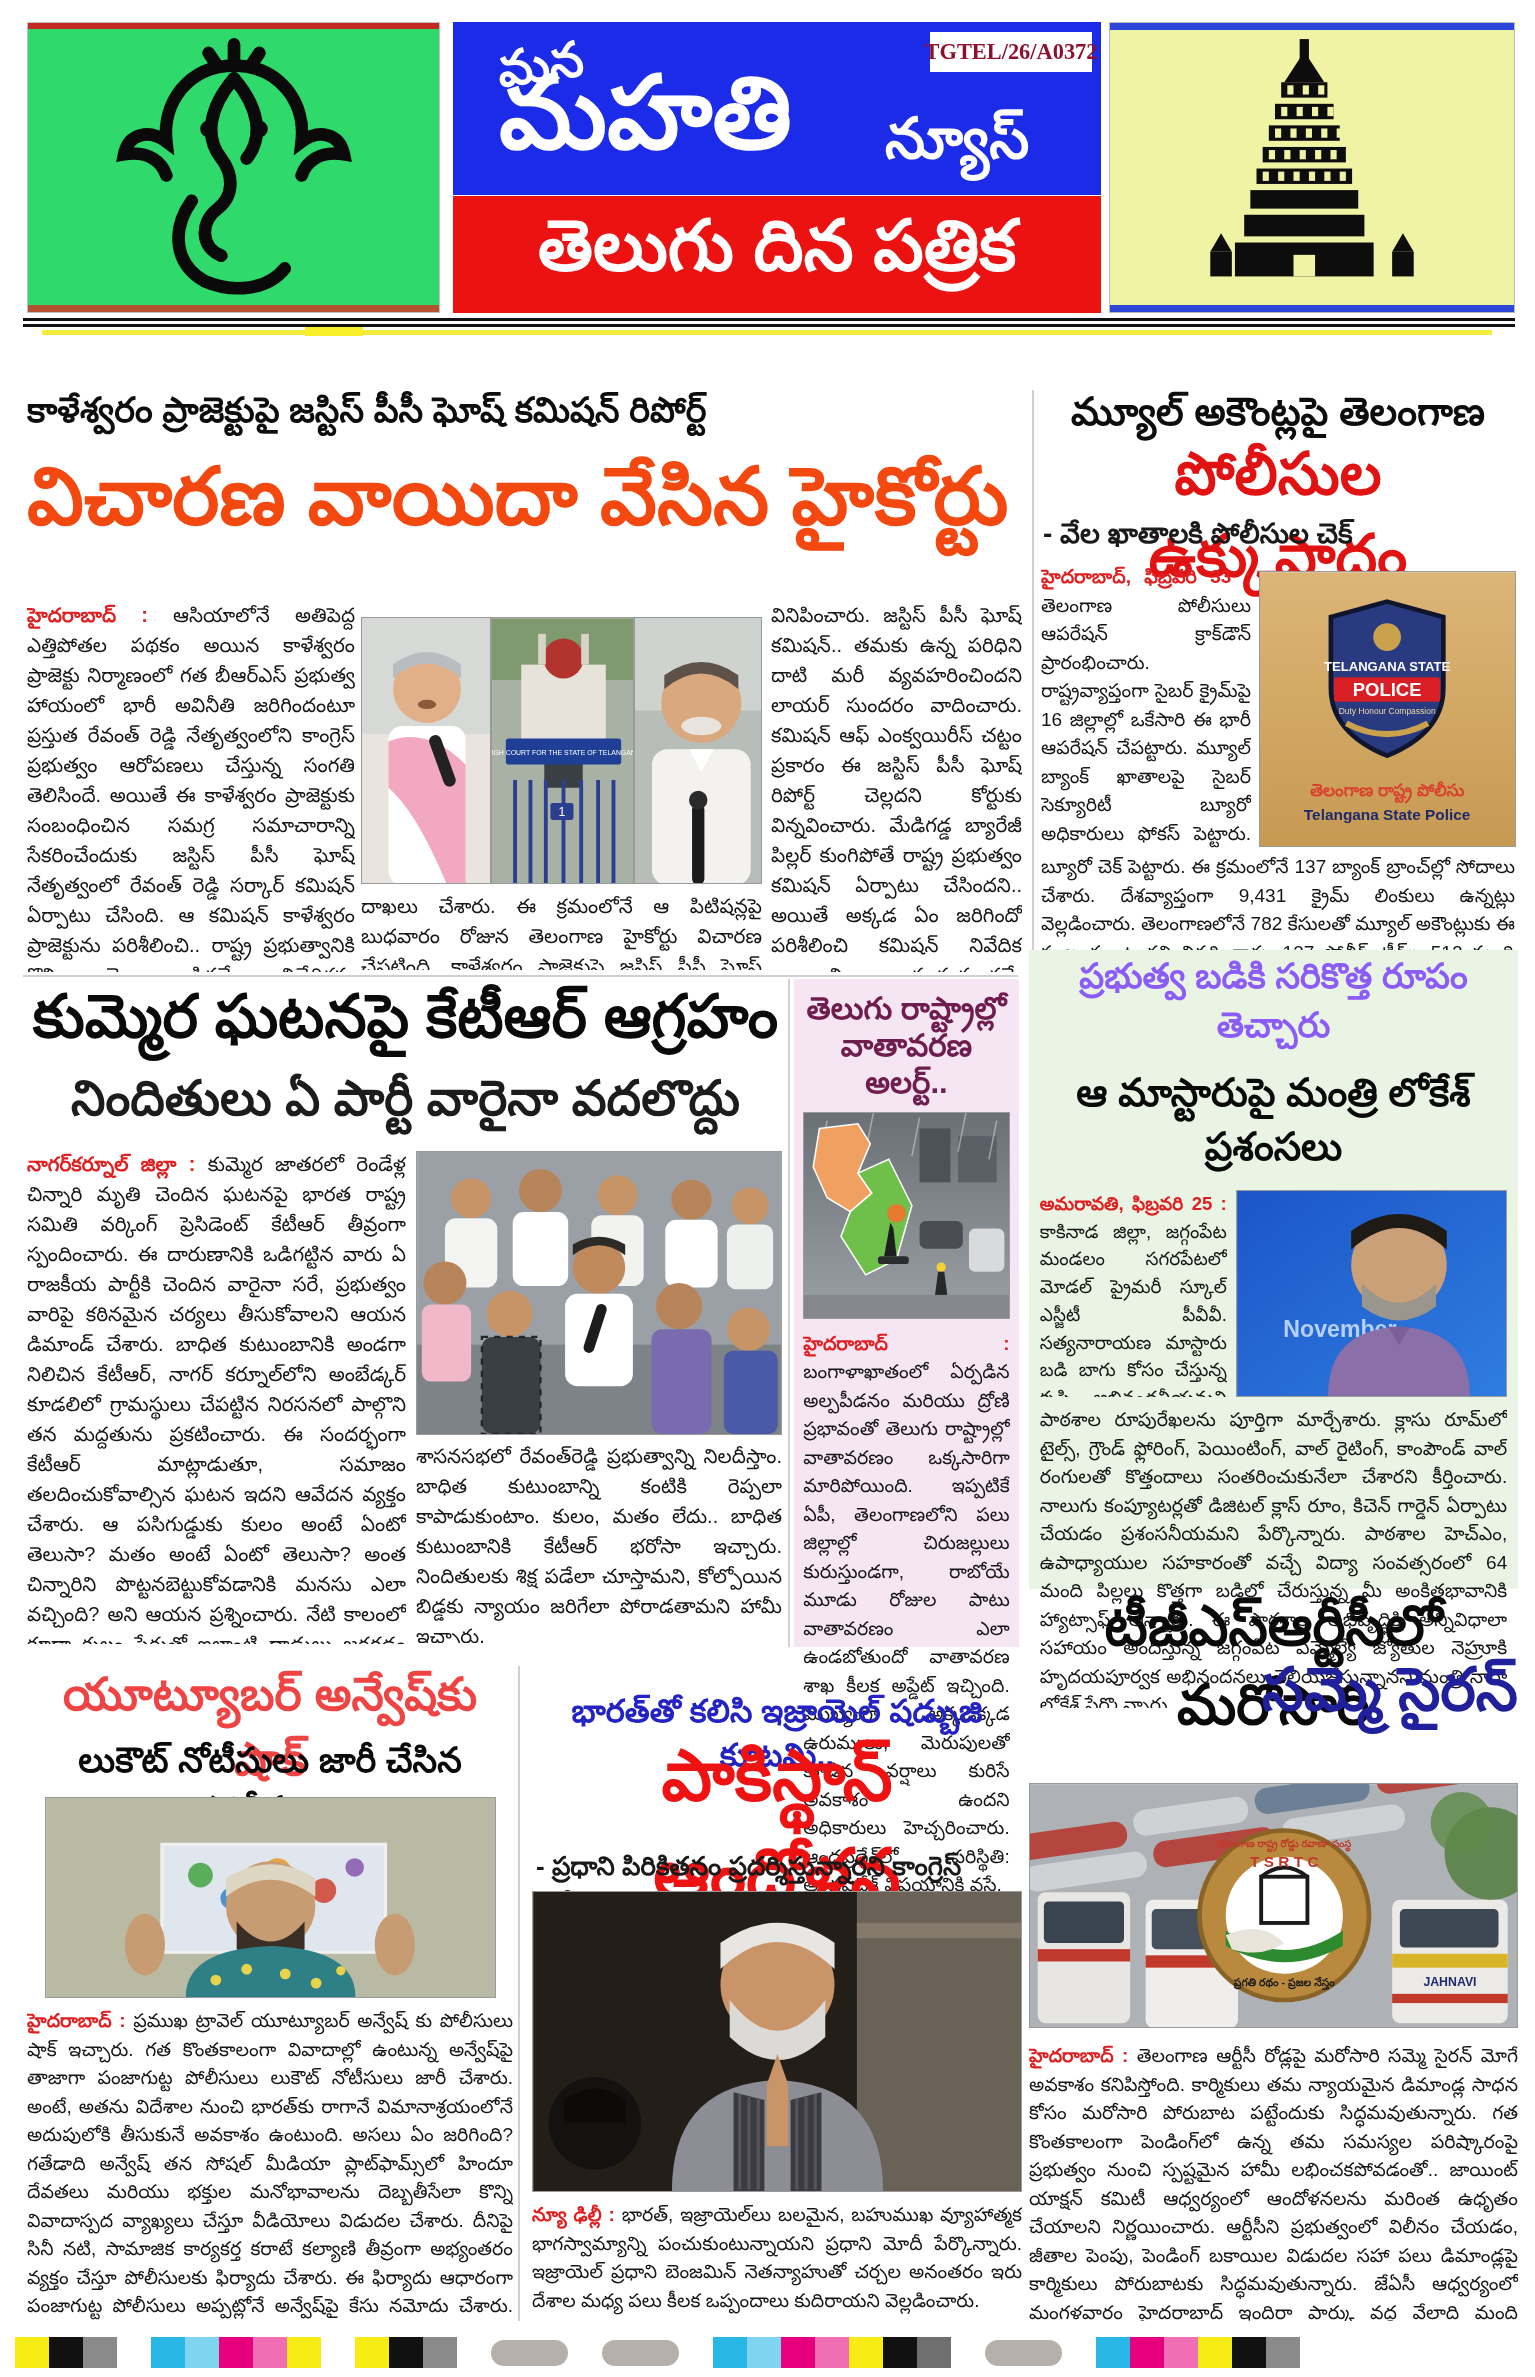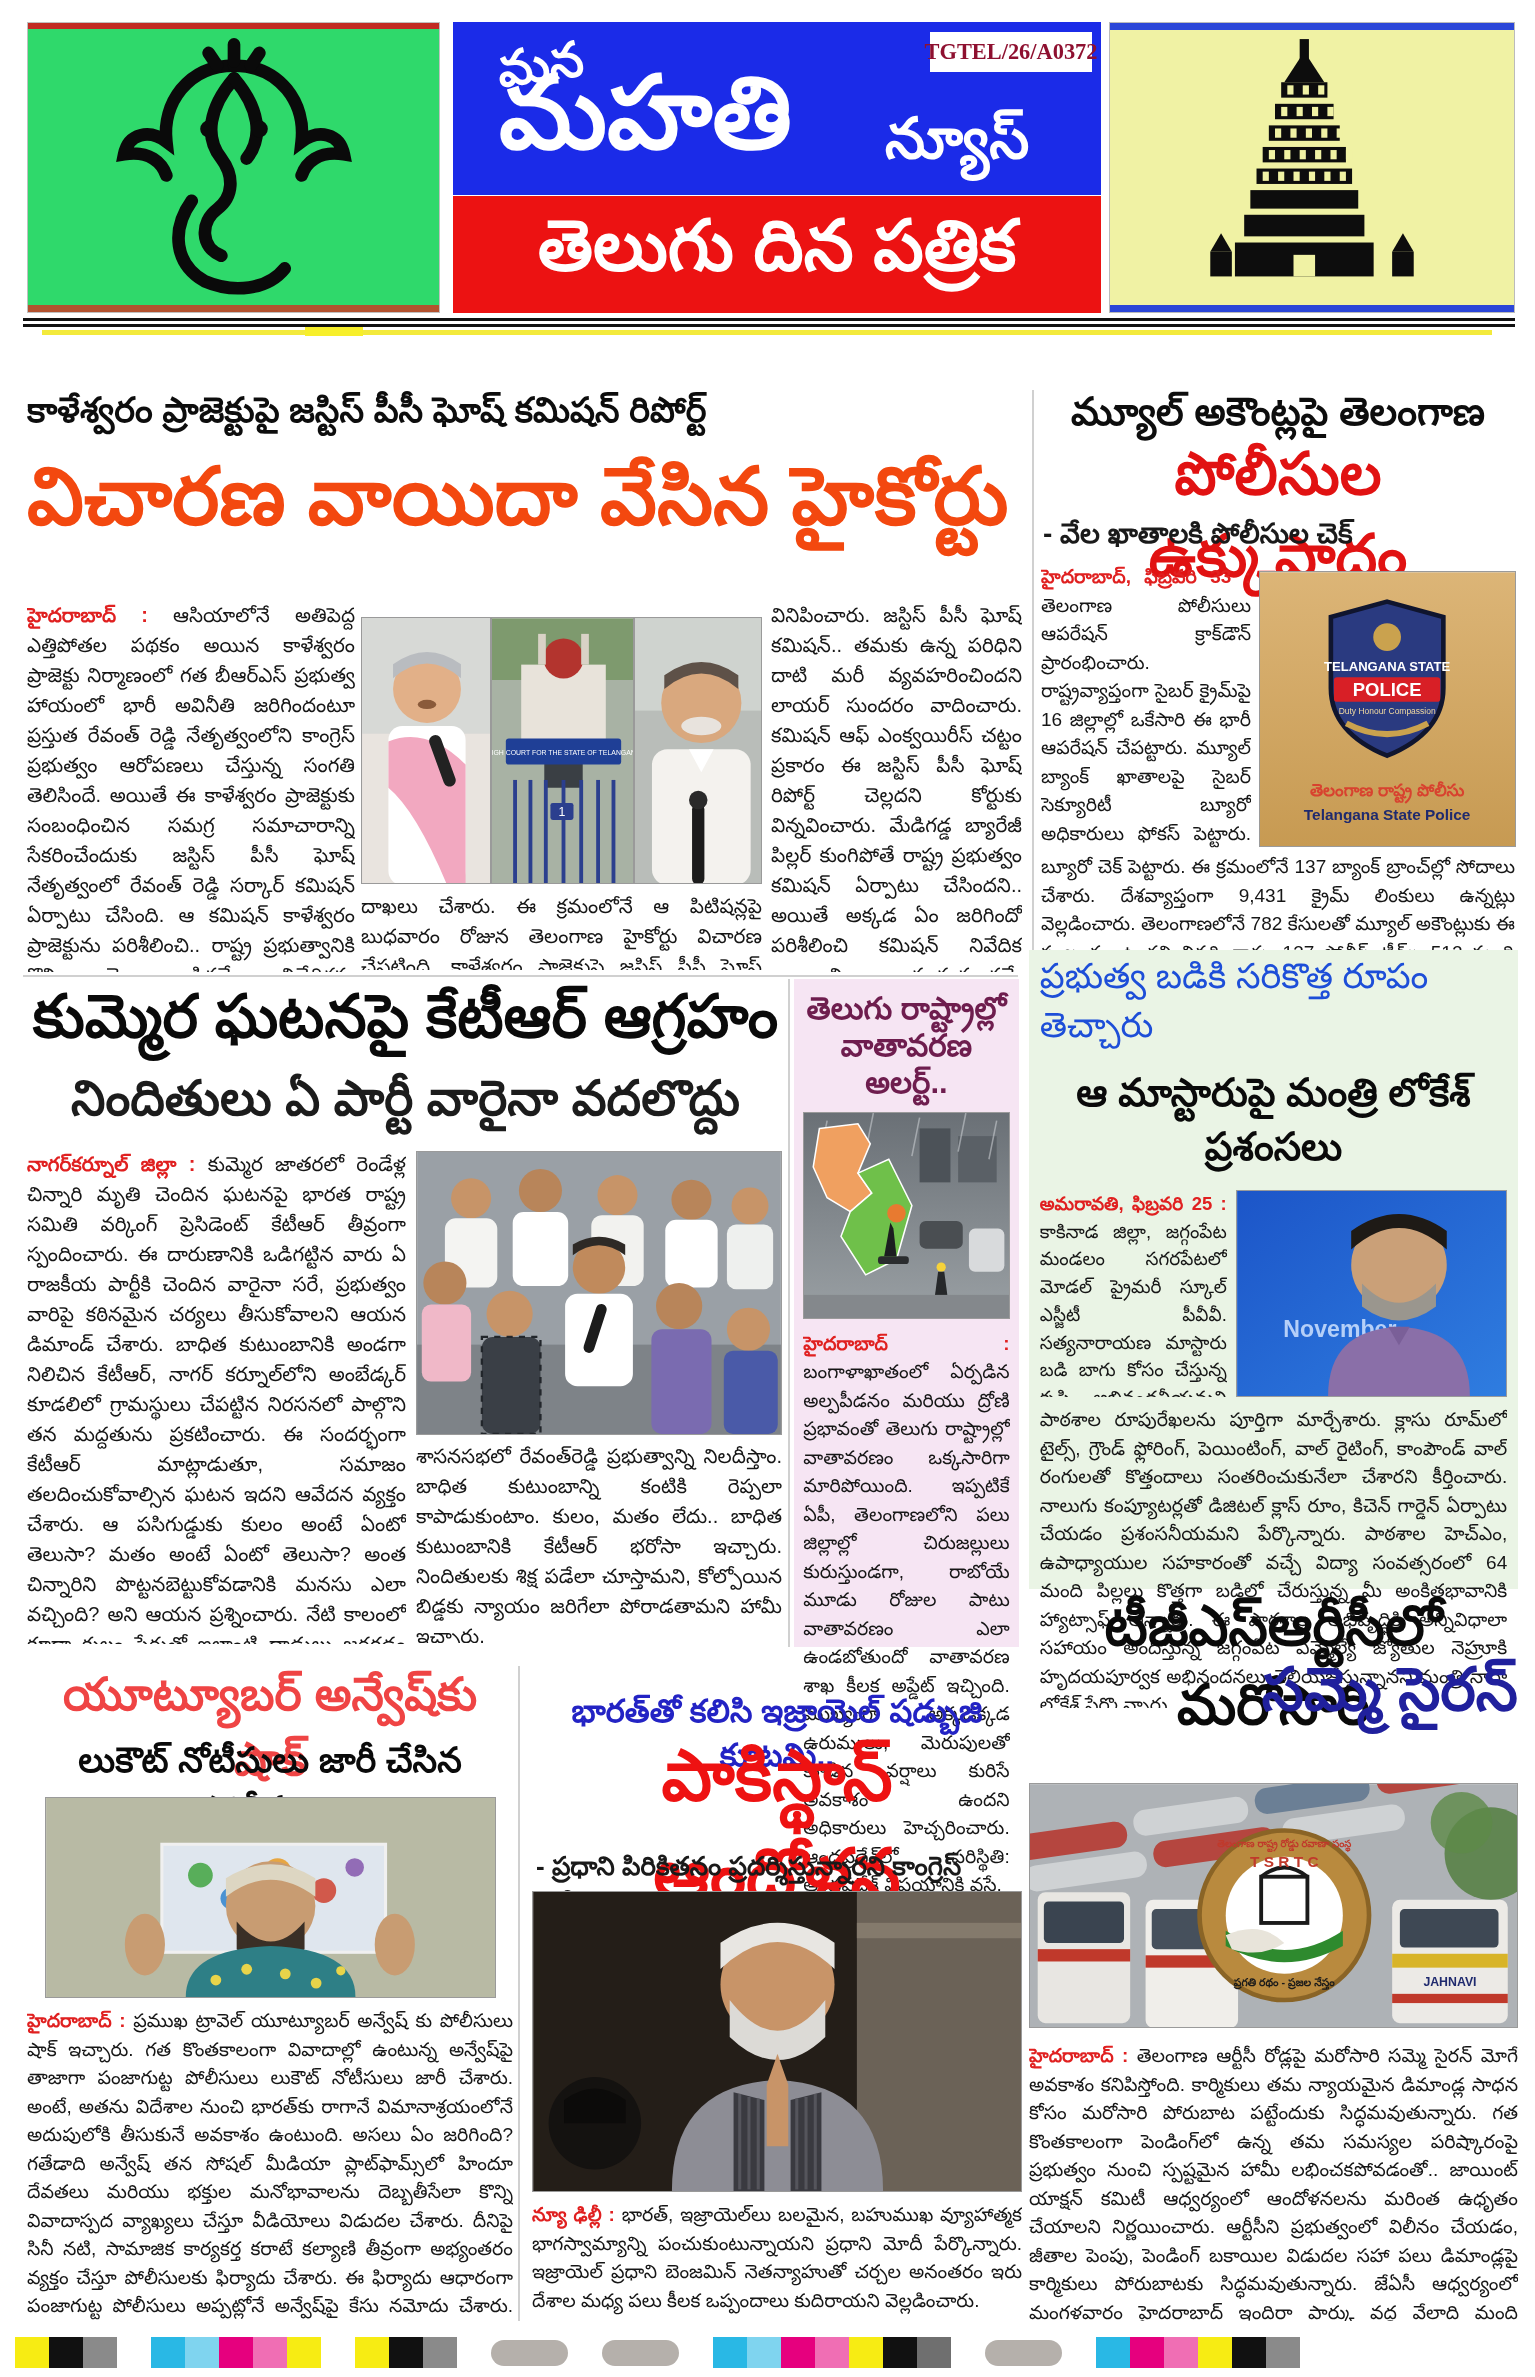--- a/index.html
+++ b/index.html
@@ -61,21 +61,21 @@
   .ktr-col2 { position:absolute; left:416px; top:1441px; width:366px; height:202px; }
 
   
   .weather { position:absolute; left:794px; top:979px; width:225px; height:668px; background:#f6e5f3; padding:10.8px 9.3px; }
   .weather-h { font-size:31px; font-weight:bold; color:#6e1d4e; text-align:center; line-height:1.2; margin-bottom:10.8px; }
   .weather-photo { width:207px; height:207px; margin:0 auto 10.8px auto; }
   .weather-body { font-size:19px; }
 
   
   .lokesh { position:absolute; left:1029px; top:950px; width:489px; height:639px; background:#eaf4e5; padding:6.2px 10.8px; }
-  .lok-h1 { font-size:35px; font-weight:normal; text-align:left; color:#1d4ed8; }
+  .lok-h1 { font-size:35px; font-weight:bold; text-align:center; color:#8b5cf6; }
   .lok-h2 { font-size:39px; font-weight:bold; text-align:center; color:#0a0a0a; margin-top:17px; }
   .lok-row { display:flex; gap:9.3px; margin-top:10.8px; }
   .lok-body1 { width:187px; height:207px; font-size:18.5px; }
   .lok-photo { width:271px; height:207px; }
   .lok-body2 { margin-top:9.3px; height:302px; font-size:19px; }
 
   
   .strike-h1 { position:absolute; left:1029px; top:1593px; width:489px; font-size:56px; font-weight:bold; text-align:center; color:#0a0a0a; }
   .strike-h2 { position:absolute; left:1029px; top:1655px; width:489px; font-size:60px; font-weight:bold; text-align:right; color:#20209d; }
   .strike-photo { position:absolute; left:1029px; top:1783px; width:489px; height:245px; }

